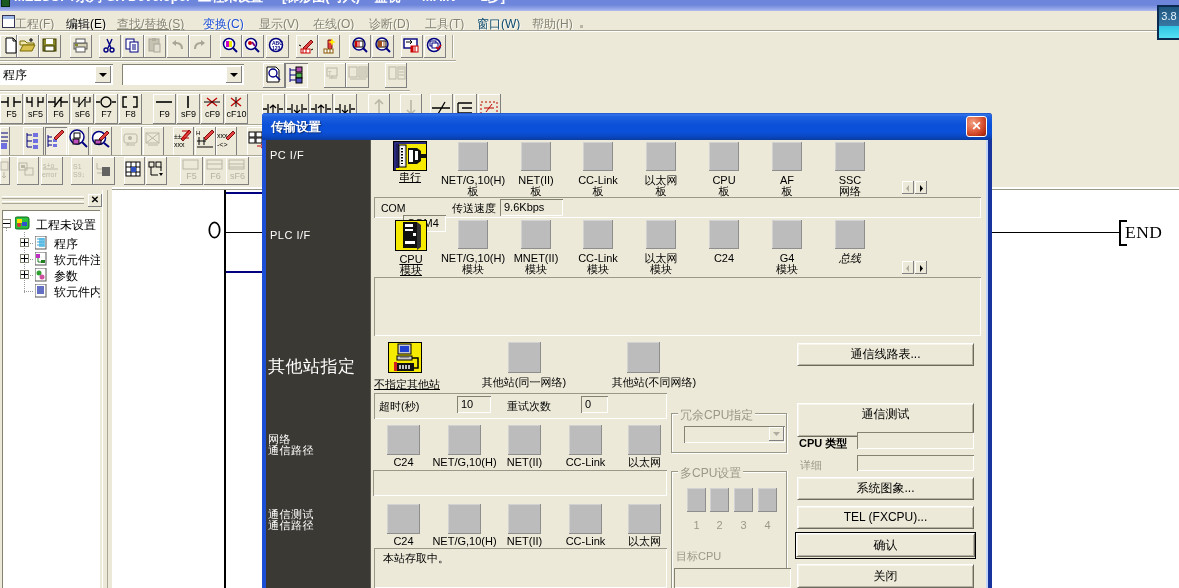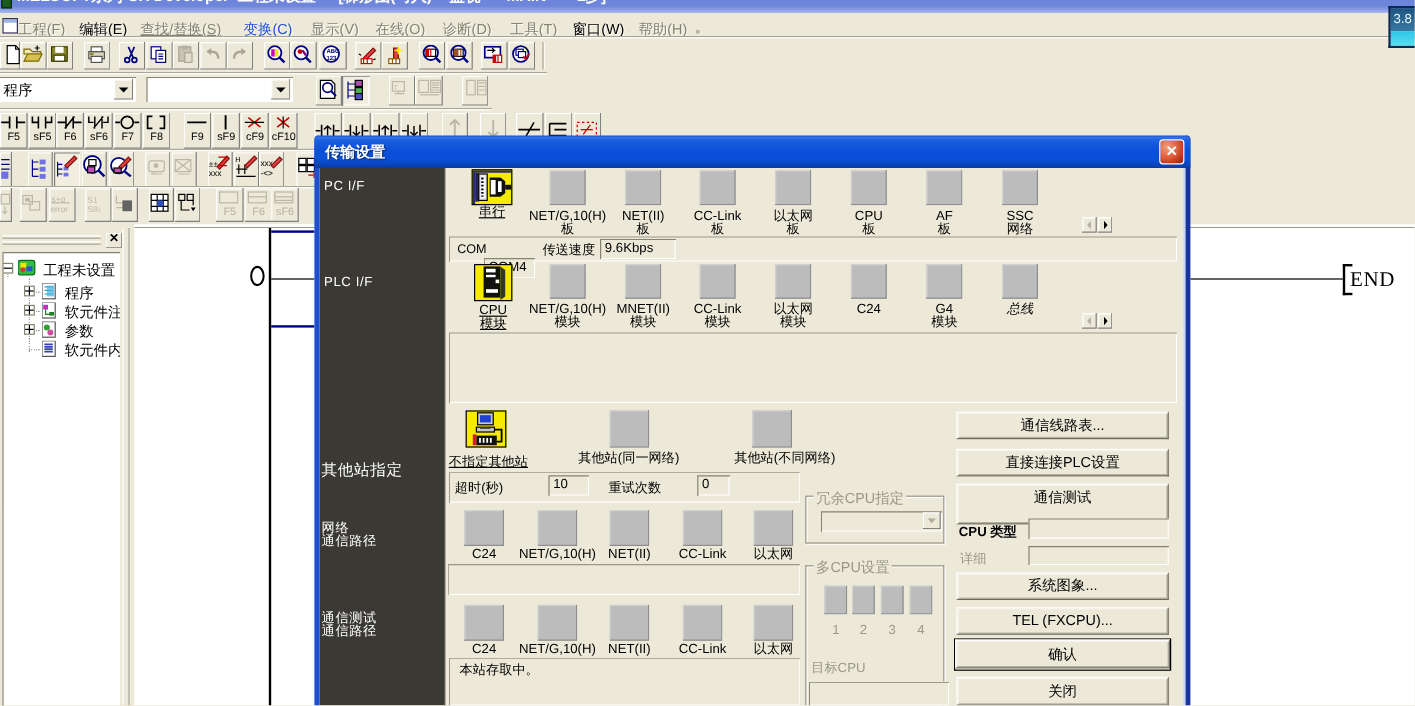--- a/index.html
+++ b/index.html
@@ -27,21 +27,21 @@
 <div class="abs" id="menubar" style="left:0;top:11px;width:1179px;height:19px;background:#ece9d8;">
  <div class="abs" style="left:2px;top:4px;width:13px;height:13px;background:#fff;border:1px solid #335;box-shadow:inset 0 3px 0 #9cb6e8;"></div>
 <div class="abs" style="left:15px;top:5px;font-size:12px;color:#858371;text-shadow:1px 1px 0 #fbfaf4;">工程(F)</div>
 <div class="abs" style="left:66px;top:5px;font-size:12px;color:#000000;text-shadow:1px 1px 0 #fbfaf4;">编辑(E)</div>
 <div class="abs" style="left:117px;top:5px;font-size:12px;color:#858371;text-shadow:1px 1px 0 #fbfaf4;text-decoration:underline;">查找/替换(S)</div>
 <div class="abs" style="left:203px;top:5px;font-size:12px;color:#1d4ed8;text-shadow:1px 1px 0 #fbfaf4;">变换(C)</div>
 <div class="abs" style="left:259px;top:5px;font-size:12px;color:#858371;text-shadow:1px 1px 0 #fbfaf4;">显示(V)</div>
 <div class="abs" style="left:313px;top:5px;font-size:12px;color:#858371;text-shadow:1px 1px 0 #fbfaf4;">在线(O)</div>
 <div class="abs" style="left:369px;top:5px;font-size:12px;color:#858371;text-shadow:1px 1px 0 #fbfaf4;">诊断(D)</div>
 <div class="abs" style="left:425px;top:5px;font-size:12px;color:#858371;text-shadow:1px 1px 0 #fbfaf4;">工具(T)</div>
-<div class="abs" style="left:477px;top:5px;font-size:12px;color:#000000;text-shadow:1px 1px 0 #fbfaf4;">窗口(W)</div>
+<div class="abs" style="left:477px;top:5px;font-size:12px;color:#0c4a6e;text-shadow:1px 1px 0 #fbfaf4;">窗口(W)</div>
 <div class="abs" style="left:532px;top:5px;font-size:12px;color:#858371;text-shadow:1px 1px 0 #fbfaf4;">帮助(H)</div>
 <div class="abs" style="left:580px;top:14px;width:3px;height:3px;background:#b8b5a5;"></div>
 
 </div>
 <div class="abs" style="left:0;top:30px;width:1179px;height:1px;background:#a5a294;"></div>
 <div class="abs" style="left:0;top:31px;width:1179px;height:1px;background:#ffffff;"></div>
 <div id="toolbars">
 <div class="tbtn" style="left:0px;top:35px;width:17px;height:23px;">
       <svg style="position:absolute;left:2px;top:2px;" width="17" height="17">
         <path d="M4 1h7l3 3v12H4z" fill="#fff" stroke="#000"></path>
@@ -607,21 +607,21 @@
 <div class="abs" style="left:262px;top:113px;width:730px;height:27px;border-radius:4px 4px 0 0;
 background:linear-gradient(#1c50c8 0%,#3272e8 6%,#1c5fe0 14%,#0b50d8 45%,#0b50d8 72%,#0a46c0 88%,#0a3ca0 100%);">
 <div class="abs" style="left:9px;top:6px;font-size:12.5px;font-weight:bold;color:#fff;text-shadow:1px 1px 1px #0a2a6a;">传输设置</div>
 <div class="abs" style="left:704px;top:3px;width:21px;height:21px;border-radius:3px;border:1px solid #fff;
 background:radial-gradient(circle at 30% 30%, #f0a080, #e06040 45%, #c03418 75%, #90200a);color:#fff;font-size:12px;font-weight:bold;text-align:center;line-height:19px;">✕</div>
 </div>
 <div class="abs" style="left:266px;top:140px;width:720px;height:448px;background:#ece9d8;overflow:hidden;">
 <div class="abs" style="left:0px;top:0px;width:105px;height:448px;background:#3b3934;border-right:1px solid #5a5850;"></div>
 <div class="abs wht" style="left:4px;top:9px;font-size:11px;letter-spacing:0.5px;">PC I/F</div>
 <div class="abs wht" style="left:4px;top:89px;font-size:11px;letter-spacing:0.5px;">PLC I/F</div>
-<div class="abs wht" style="left:2px;top:215px;font-size:13px;letter-spacing:0.5px;margin-top:28px;">其他站指定</div>
+<div class="abs wht" style="left:2px;top:215px;font-size:17px;letter-spacing:0.5px;">其他站指定</div>
 <div class="abs wht" style="left:2px;top:292px;font-size:11px;letter-spacing:0.5px;">网络</div>
 <div class="abs wht" style="left:2px;top:303px;font-size:11px;letter-spacing:0.5px;">通信路径</div>
 <div class="abs wht" style="left:2px;top:367px;font-size:11px;letter-spacing:0.5px;">通信测试</div>
 <div class="abs wht" style="left:2px;top:378px;font-size:11px;letter-spacing:0.5px;">通信路径</div>
 <div class="abs" style="left:127px;top:1px;width:34px;height:30px;background:#f6ea00;border:1px solid #000;box-shadow:2px 2px 0 #2a2a80 inset;">
 <svg width="32" height="28">
           <rect x="2" y="2" width="3" height="24" fill="#202060"></rect>
           <rect x="5" y="3" width="7" height="22" fill="#e8e8e8" stroke="#000"></rect>
           <rect x="7" y="5" width="3" height="18" fill="#fff"></rect>
           <path d="M8 6v16" stroke="#000" stroke-dasharray="1.5 1.5" stroke-width="2"></path>
@@ -746,21 +746,20 @@
 <div class="lblc" style="left:152px;top:396px;width:93px;">NET/G,10(H)</div>
 <div class="gsq" style="left:242px;top:364px;width:33px;height:30px;"></div>
 <div class="lblc" style="left:212px;top:396px;width:93px;">NET(II)</div>
 <div class="gsq" style="left:303px;top:364px;width:33px;height:30px;"></div>
 <div class="lblc" style="left:273px;top:396px;width:93px;">CC-Link</div>
 <div class="gsq" style="left:362px;top:364px;width:33px;height:30px;"></div>
 <div class="lblc" style="left:332px;top:396px;width:93px;">以太网</div>
 <div class="abs" style="left:108px;top:408px;width:293px;height:40px;box-shadow:inset 1px 1px 0 #9a9889, inset -1px -1px 0 #fff;"></div>
 <div class="lbl" style="left:117px;top:411px;">本站存取中。</div>
 <div class="btn" style="left:531px;top:203px;width:177px;height:23px;line-height:21px;">通信线路表...</div>
-<div class="btn" style="left:531px;top:234px;width:177px;height:23px;line-height:21px;">直接连接PLC设置</div>
 <div class="btn" style="left:531px;top:263px;width:177px;height:34px;line-height:20px;">通信测试</div>
 <div class="btn" style="left:531px;top:337px;width:177px;height:23px;line-height:21px;">系统图象...</div>
 <div class="btn" style="left:531px;top:366px;width:177px;height:23px;line-height:21px;">TEL (FXCPU)...</div>
 <div class="abs" style="left:529px;top:392px;width:181px;height:27px;border:1px solid #000;background:#ece9d8;">
         <div class="btn" style="left:0px;top:0px;width:179px;height:24px;line-height:22px;">确认</div>
       </div>
 <div class="btn" style="left:531px;top:424px;width:177px;height:24px;line-height:22px;">关闭</div>
 <div class="lbl" style="left:533px;top:296px;font-weight:bold;">CPU 类型</div>
 <div class="fld" style="left:591px;top:292px;width:117px;height:17px;"></div>
 <div class="lbl gry" style="left:534px;top:318px;">详细</div>

